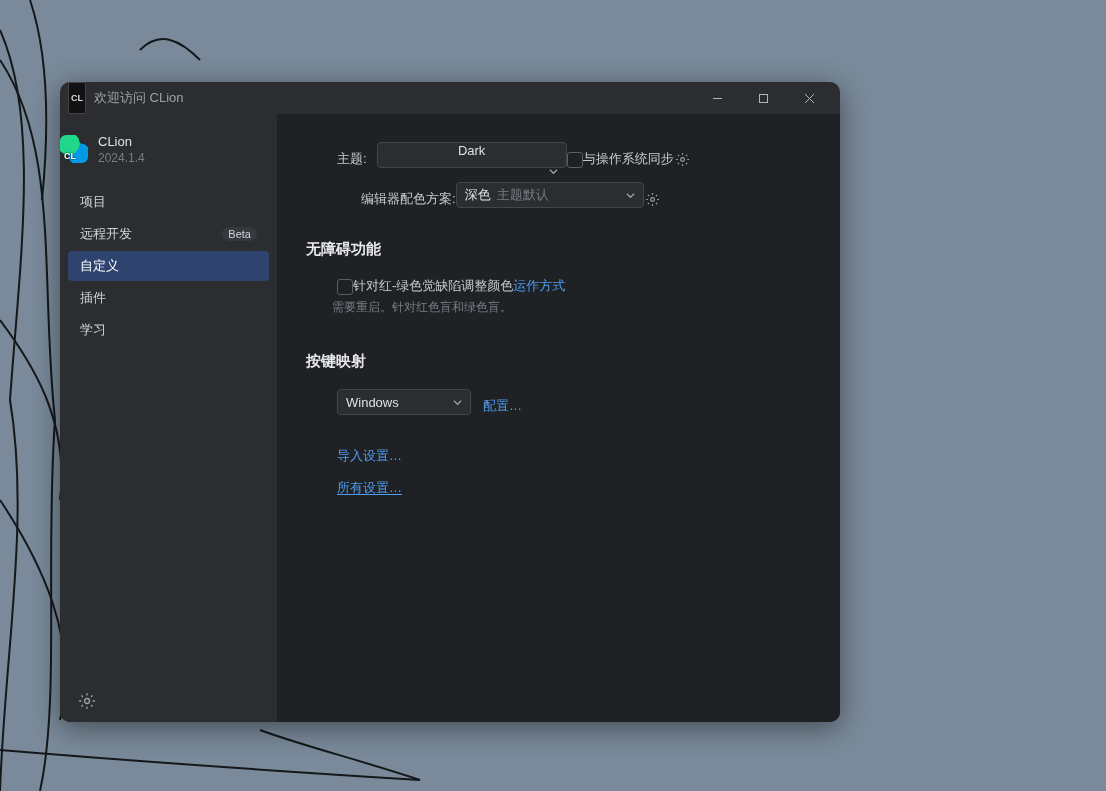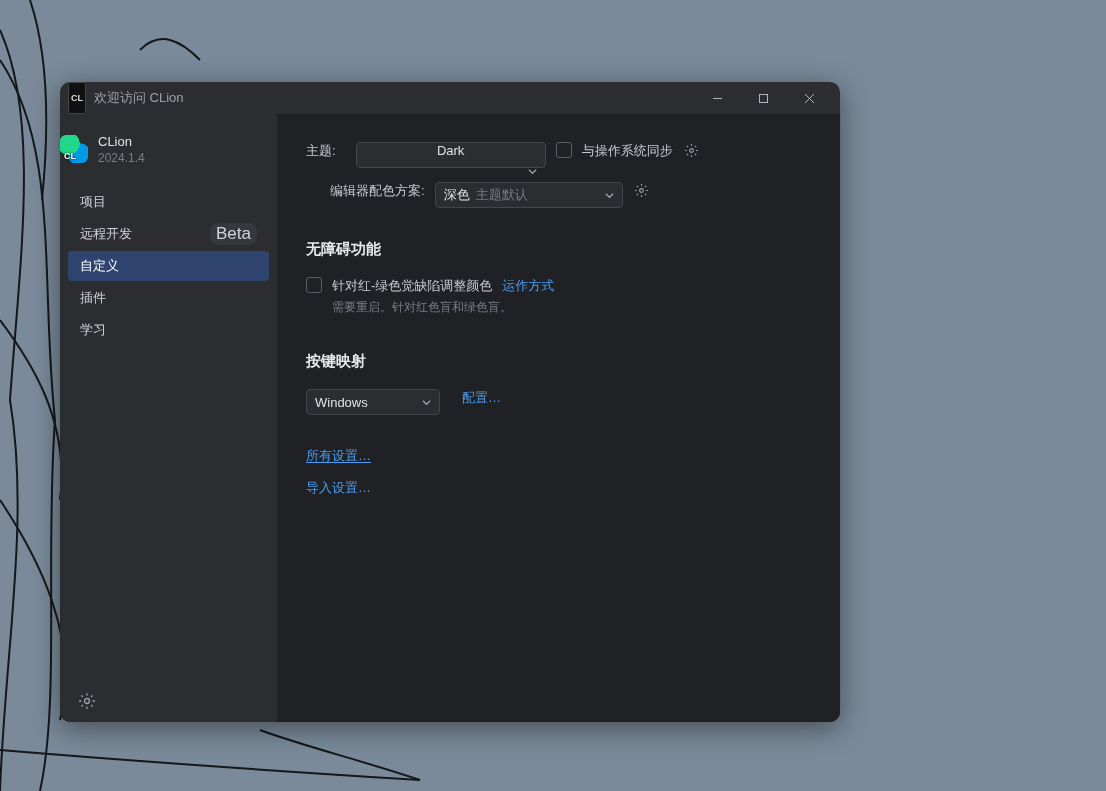--- a/index.html
+++ b/index.html
@@ -96,21 +96,21 @@
     margin-bottom: 2px;
   }
   .nav-item.selected {
     background:#2e436e;
     color:#fff;
   }
   .nav-item .badge {
     margin-left:auto;
     background:#35383d;
     color:#d0d3d8;
-    font-size:17px;
+    font-size:11px;
     padding:1px 6px;
     border-radius:8px;
   }
   .sidebar-footer {
     margin-top:auto;
     padding: 0 0 12px 18px;
   }
   .gear {
     width:18px; height:18px; color:#9da0a8;
   }
@@ -119,23 +119,24 @@
     background:#1f2125;
     padding: 28px 28px;
     overflow:auto;
     color:#cfd2d8;
   }
   .content h2 {
     font-size:15px; font-weight:600; color:#e8e9ec;
     margin-bottom: 18px;
   }
   .row {
-    display:flex; align-items:flex-start;
+    display:flex; align-items:flex-end;
     margin-bottom: 14px;
-    gap:10px;
+    gap:0;
+    margin-left:31px;
   }
   .label { color:#c7cad0; font-size:13px; }
   .combo {
     height:26px;
     background:#2b2d30;
     border:1px solid #43454a;
     border-radius:4px;
     display:flex; align-items:center;
     padding: 0 8px;
     color:#dfe1e5;
@@ -319,20 +320,20 @@
             <svg width="9" height="9" viewBox="0 0 10 10">
                 <path d="M1 3l4 4 4-4" stroke="currentColor" fill="none" stroke-width="1.4"></path>
               </svg>
           </span>
         </div>
         <span class="link" style="margin-left:12px;">配置…</span>
       </div>
 
       <div class="section-gap"></div>
       <div class="row">
+          <span class="link">导入设置…</span>
+        </div>
+      <div class="row">
           <span class="link underline">所有设置…</span>
-        </div>
-      <div class="row">
-          <span class="link">导入设置…</span>
         </div>
     </div>
   </div>
 </div>
 
 </body></html>

